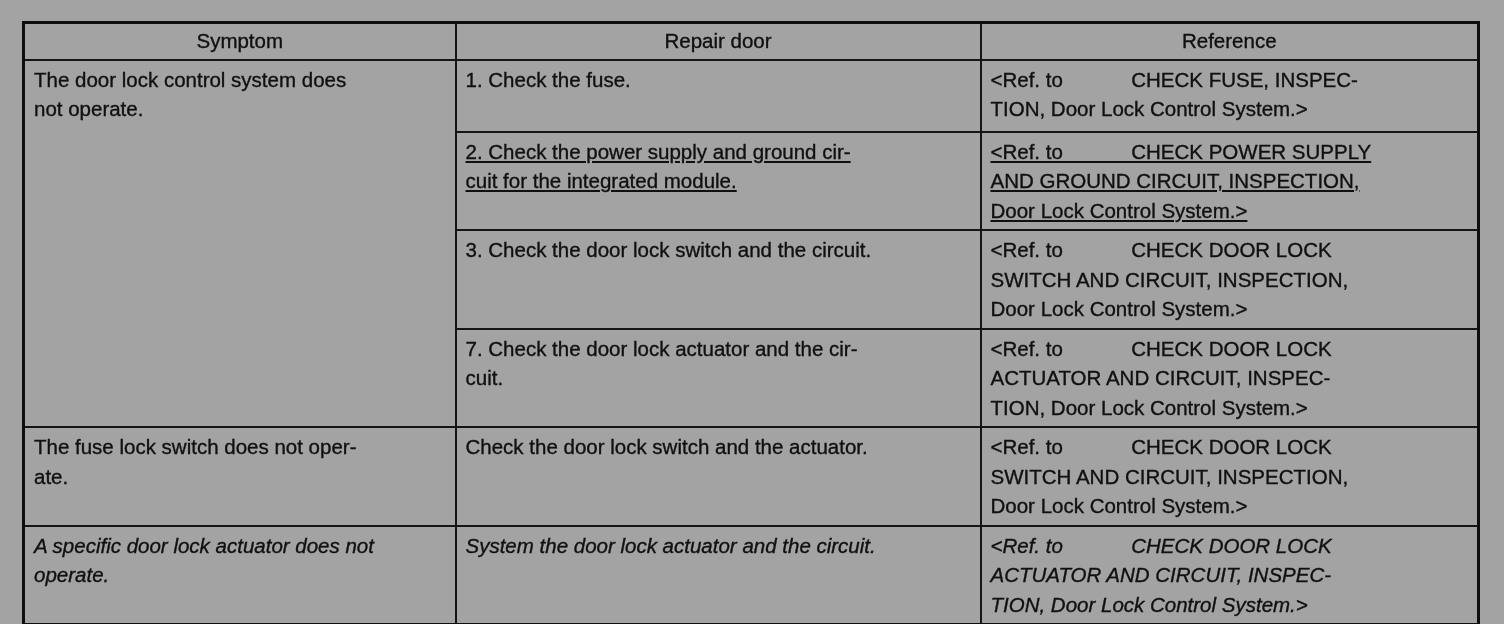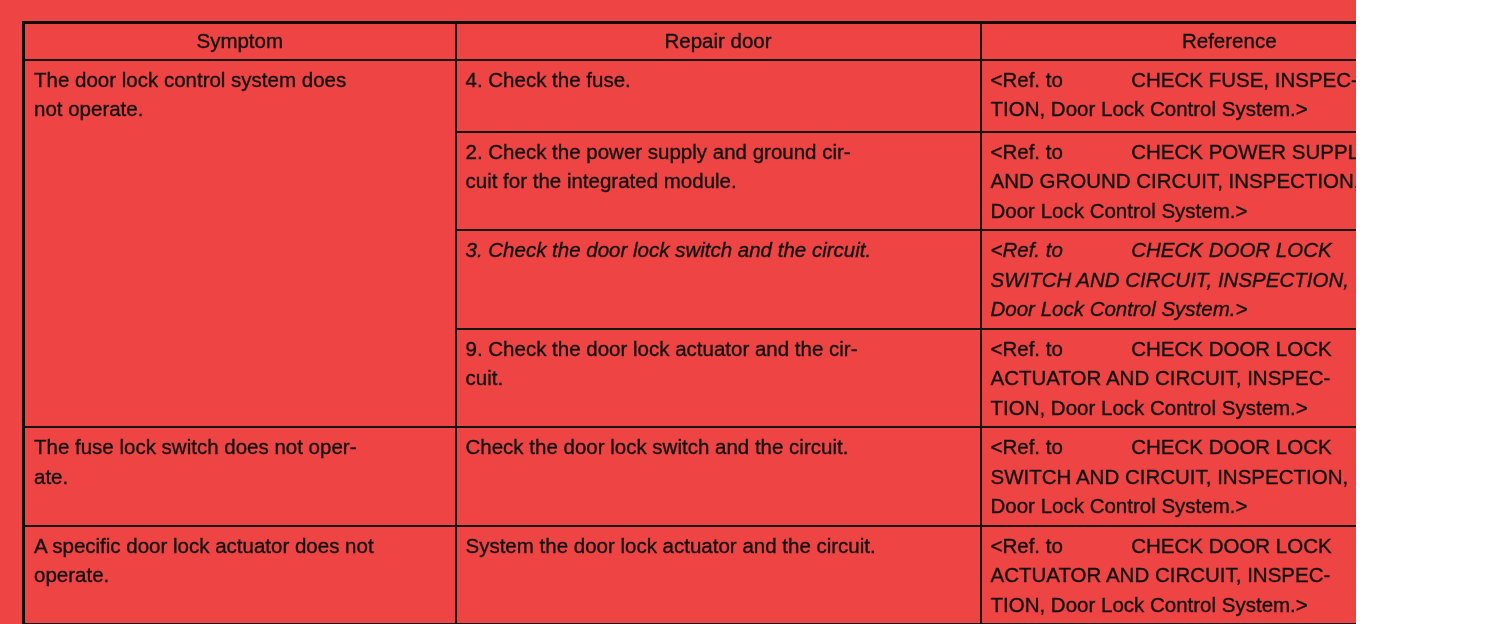--- a/index.html
+++ b/index.html
@@ -3,23 +3,23 @@
 <meta charset="utf-8">
 <style>
   html, body {
     margin: 0;
     padding: 0;
     background: #ffffff;
     font-family: "Liberation Sans", "DejaVu Sans", sans-serif;
   }
   .page {
     position: relative;
-    width: 1356px;
+    width: 1504px;
     height: 624px;
-    background: #ef4444;
+    background: #a3a3a3;
     overflow: hidden;
   }
   table.diag {
     position: absolute;
     left: 22px;
     top: 21px;
     width: 1455px;
     border-collapse: collapse;
     table-layout: fixed;
     color: #101010;
@@ -43,25 +43,25 @@
     vertical-align: top;
     text-align: left;
     padding: 4px 6px 4px 9px;
     white-space: pre-wrap;
   }
   col.c-symptom { width: 432px; }
   col.c-repair  { width: 525px; }
   col.c-ref     { width: 498px; }
   tr.h-head { height: 37px; }
   tr.h-r1 { height: 72px; }
-  tr.h-r2 { height: 95px; }
-  tr.h-r3 { height: 95px; font-style: italic; }
+  tr.h-r2 { height: 95px; text-decoration: underline; }
+  tr.h-r3 { height: 95px; }
   tr.h-r4 { height: 97px; }
   tr.h-r5 { height: 93px; }
-  tr.h-r6 { height: 98px; }
+  tr.h-r6 { height: 98px; font-style: italic; }
 </style>
 </head>
 <body>
 
 <div class="page">
   <table class="diag">
     <colgroup>
       <col class="c-symptom">
       <col class="c-repair">
       <col class="c-ref">
@@ -70,48 +70,48 @@
       <tr class="h-head">
         <th class="hdr">Symptom</th>
         <th class="hdr">Repair door</th>
         <th class="hdr">Reference</th>
       </tr>
     </thead>
     <tbody>
       <tr class="h-r1">
         <td class="cell" rowspan="4">The door lock control system does
 not operate.</td>
-        <td class="cell">4. Check the fuse.</td>
+        <td class="cell">1. Check the fuse.</td>
         <td class="cell">&lt;Ref. to            CHECK FUSE, INSPEC-
 TION, Door Lock Control System.&gt;</td>
       </tr>
       <tr class="h-r2">
         <td class="cell">2. Check the power supply and ground cir-
 cuit for the integrated module.</td>
         <td class="cell">&lt;Ref. to            CHECK POWER SUPPLY
 AND GROUND CIRCUIT, INSPECTION,
 Door Lock Control System.&gt;</td>
       </tr>
       <tr class="h-r3">
         <td class="cell">3. Check the door lock switch and the circuit.</td>
         <td class="cell">&lt;Ref. to            CHECK DOOR LOCK
 SWITCH AND CIRCUIT, INSPECTION,
 Door Lock Control System.&gt;</td>
       </tr>
       <tr class="h-r4">
-        <td class="cell">9. Check the door lock actuator and the cir-
+        <td class="cell">7. Check the door lock actuator and the cir-
 cuit.</td>
         <td class="cell">&lt;Ref. to            CHECK DOOR LOCK
 ACTUATOR AND CIRCUIT, INSPEC-
 TION, Door Lock Control System.&gt;</td>
       </tr>
       <tr class="h-r5">
         <td class="cell">The fuse lock switch does not oper-
 ate.</td>
-        <td class="cell">Check the door lock switch and the circuit.</td>
+        <td class="cell">Check the door lock switch and the actuator.</td>
         <td class="cell">&lt;Ref. to            CHECK DOOR LOCK
 SWITCH AND CIRCUIT, INSPECTION,
 Door Lock Control System.&gt;</td>
       </tr>
       <tr class="h-r6">
         <td class="cell">A specific door lock actuator does not
 operate.</td>
         <td class="cell">System the door lock actuator and the circuit.</td>
         <td class="cell">&lt;Ref. to            CHECK DOOR LOCK
 ACTUATOR AND CIRCUIT, INSPEC-

